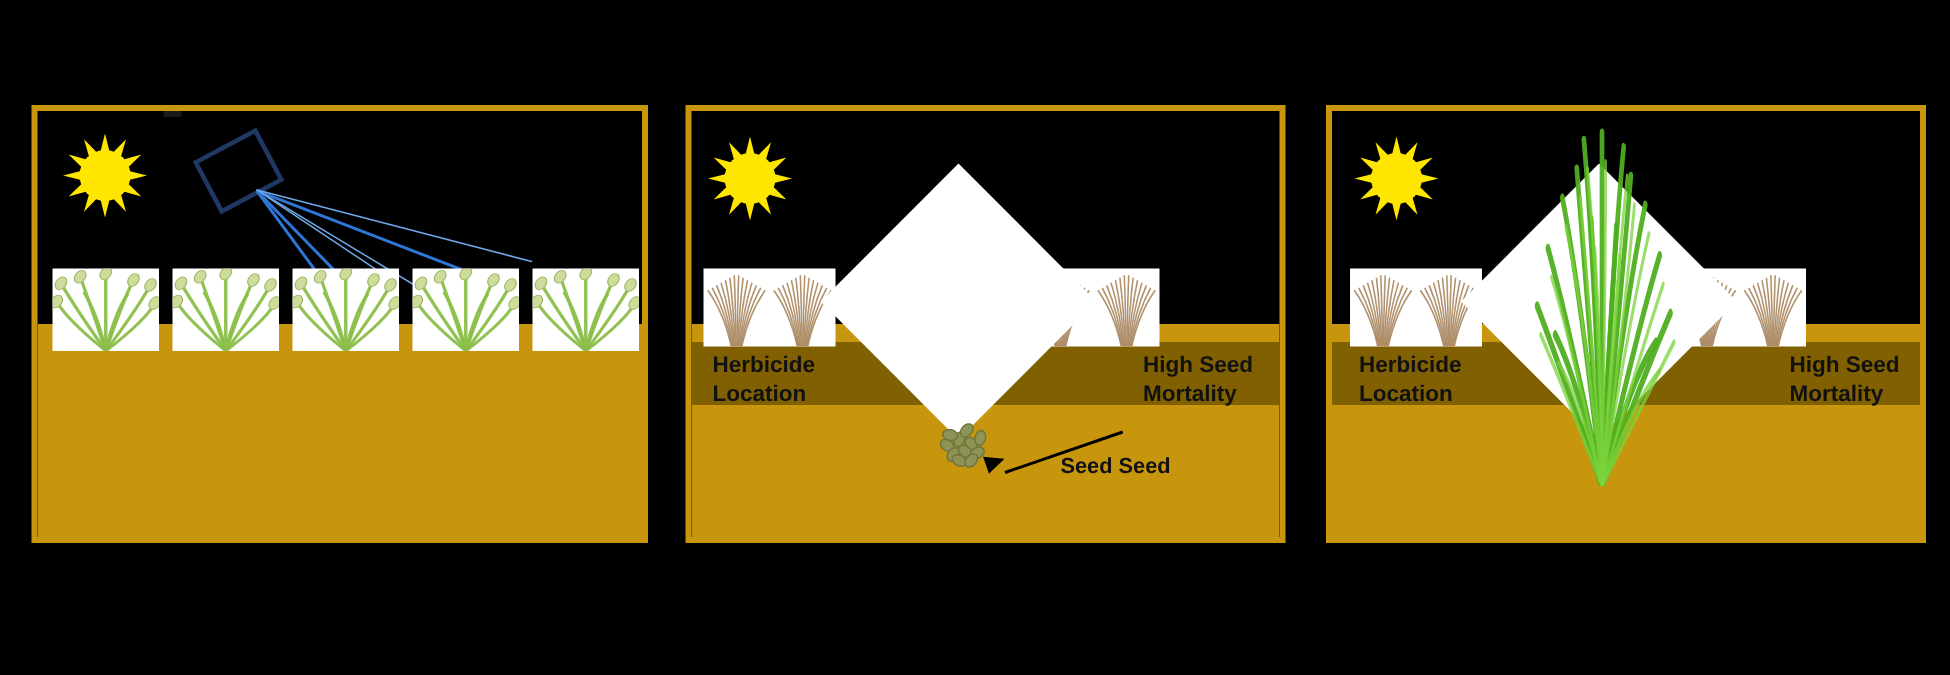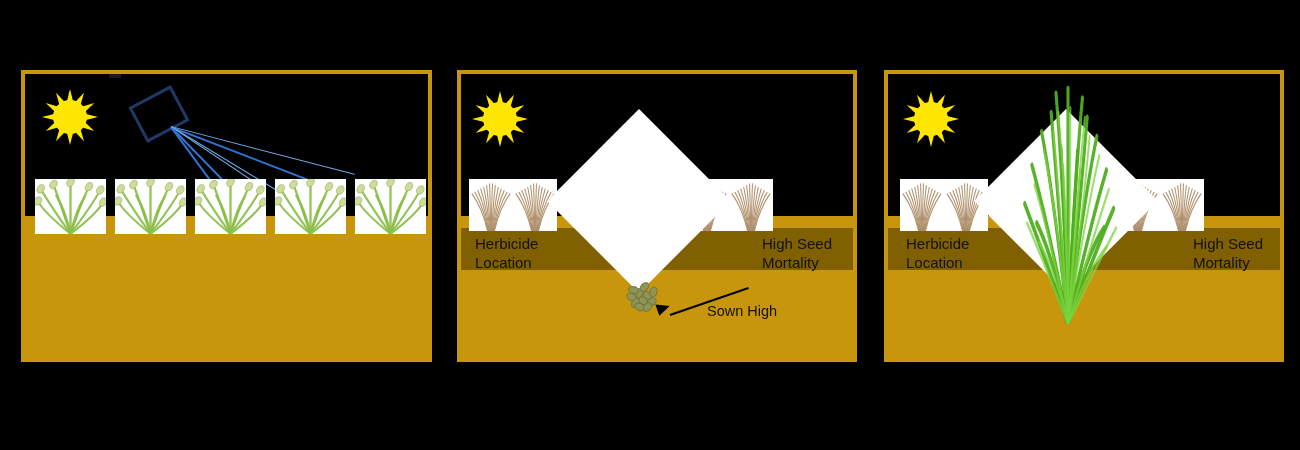--- a/index.html
+++ b/index.html
@@ -41,21 +41,21 @@
 
   
   .diamond{position:absolute;background:#fff;transform:rotate(45deg);}
 
   
   .seeds{position:absolute;width:34px;height:30px;}
   .seeds i{position:absolute;width:9px;height:6px;border-radius:50%;
            background:#8e9456;border:1px solid #6f7540;display:block;}
 
   
-  .label{position:absolute;color:#111;font-weight:normal;font-size:15px;
+  .label{position:absolute;color:#111;font-weight:bold;font-size:15px;
          line-height:19px;white-space:pre-line;}
   .label.small{font-size:14.5px;}
 
   
   .arrow-line{position:absolute;height:2px;background:#000;
               transform-origin:0 50%;}
   .arrow-head{position:absolute;width:0;height:0;
               border-top:6px solid transparent;border-bottom:6px solid transparent;
               border-right:13px solid #000;}
   .notch{position:absolute;width:12px;height:5px;background:#1a1a1a;}
@@ -306,21 +306,21 @@
         <i style="left: 24px; top: 9px; transform: rotate(-75deg);"></i>
       </div>
 
     <div class="label" style="left:14px;top:160px;">Herbicide
 Location</div>
     <div class="label" style="left:301px;top:160px;">High Seed
 Mortality</div>
 
     <div class="arrow-line" style="left:209px;top:240px;width:83px;transform:rotate(-19deg);"></div>
     <div class="arrow-head" style="left:196px;top:228px;transform:rotate(161deg);"></div>
-    <div class="label small" style="left:246px;top:228px;">Sown High</div>
+    <div class="label small" style="left:246px;top:228px;">Seed Seed</div>
   </div>
 
   <div class="panel" id="panel-3">
     <div class="soil-lower" style="height:142px;"></div>
     <div class="soil-dark" style="top:154px;height:42px;"></div>
 
     <div class="sun" style="left:12px;top:14px;">
         <div class="ray" style="transform: rotate(0deg) translateY(-13px);"></div>
         <div class="ray" style="transform: rotate(30deg) translateY(-13px);"></div>
         <div class="ray" style="transform: rotate(60deg) translateY(-13px);"></div>

